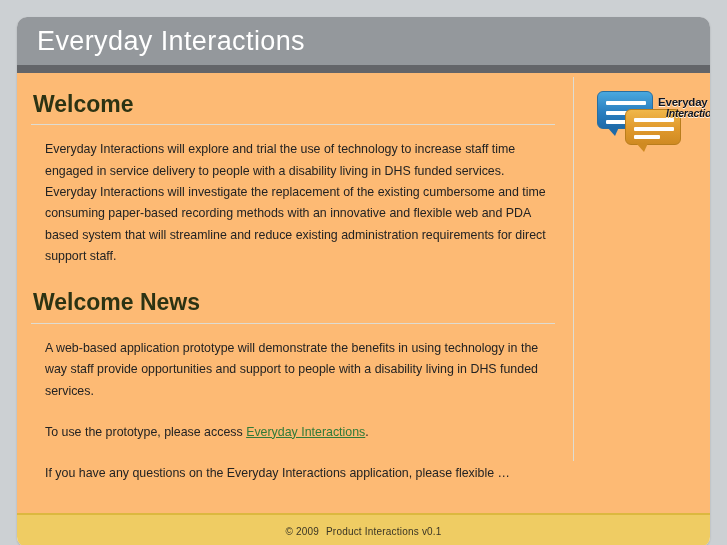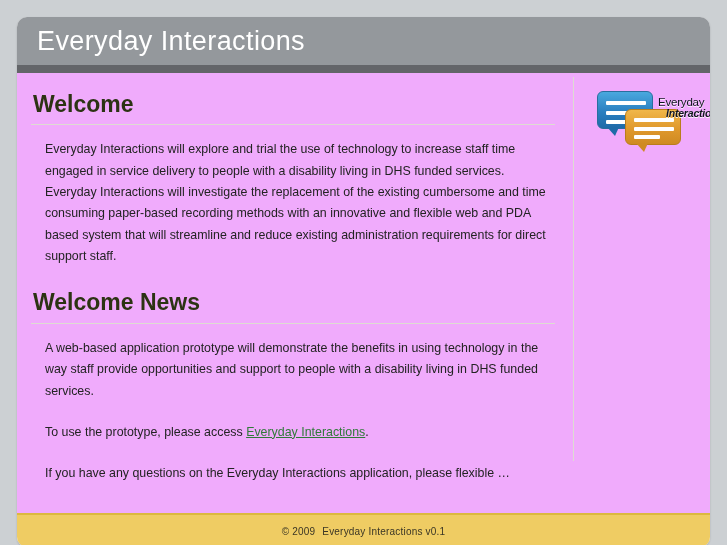--- a/index.html
+++ b/index.html
@@ -46,21 +46,21 @@
     letter-spacing: 0.4px;
     margin: 0;
     padding: 0 0 0 20px;
     line-height: 1;
   }
 
   
   .site-body {
     flex: 1 1 auto;
     display: flex;
-    background: #f0abfc;
+    background: #fdba74;
     min-height: 0;
     position: relative;
   }
 
   .main-column {
     width: 556px;
     box-sizing: border-box;
     padding: 18px 18px 0 14px;
   }
 
@@ -179,21 +179,21 @@
   .logo-text {
     position: absolute;
     left: 61px;
     top: 5px;
     line-height: 1.05;
     color: #11151f;
     text-shadow: 0 1px 0 rgba(255,255,255,0.85);
   }
   .logo-text .line1 {
     font-size: 11.5px;
-    font-weight: normal;
+    font-weight: bold;
     letter-spacing: -0.2px;
     display: block;
   }
   .logo-text .line2 {
     font-size: 10.5px;
     font-style: italic;
     font-weight: bold;
     letter-spacing: -0.2px;
     display: block;
     padding-left: 8px;
@@ -265,16 +265,16 @@
         <div class="logo-text">
           <span class="line1">Everyday</span>
           <span class="line2">Interactions</span>
         </div>
       </div>
     </div>
 
   </div>
 
   <div class="site-footer">
-    <div class="footer-text"><span>© 2009</span><span class="sep"></span><span>Everyday Interactions v0.1</span></div>
+    <div class="footer-text"><span>© 2009</span><span class="sep"></span><span>Product Interactions v0.1</span></div>
   </div>
 
 </div>
 
 </body></html>

